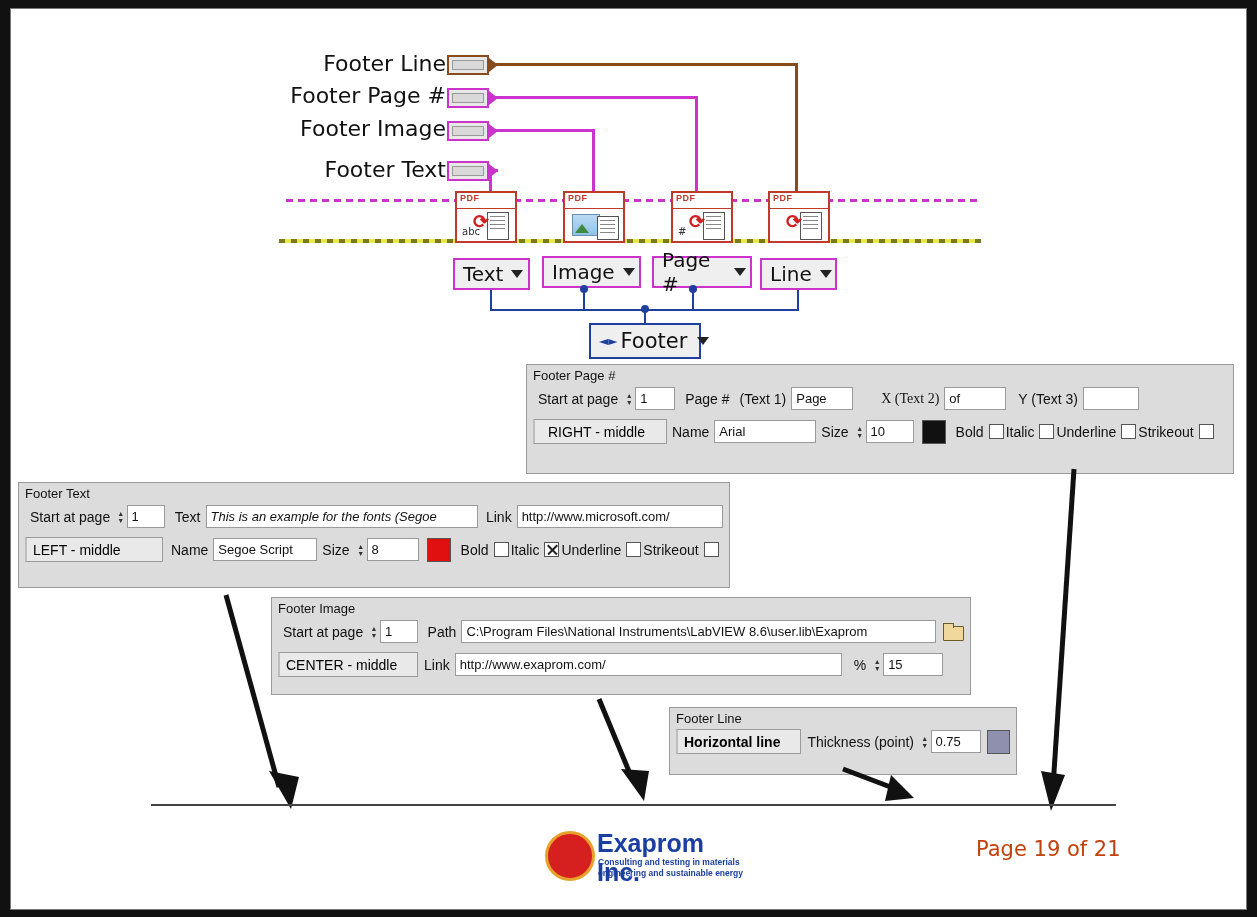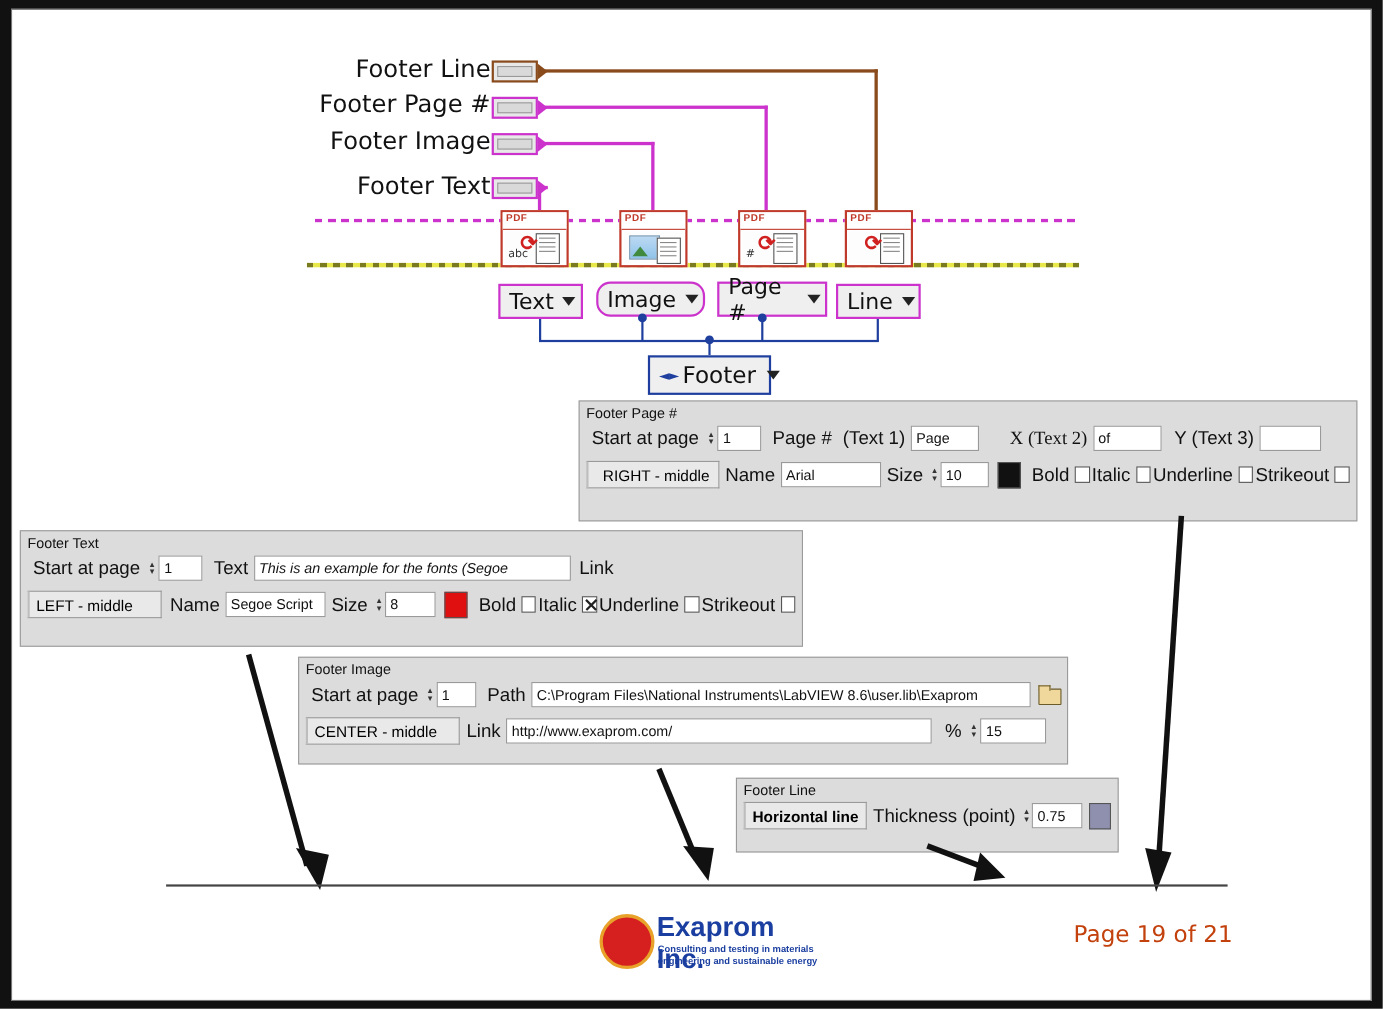--- a/index.html
+++ b/index.html
@@ -154,21 +154,21 @@
     font-size:13px; color:#111;
     padding:3px 6px 2px 6px;
     font-family:"Liberation Sans", sans-serif;
   }
   .row {
     display:flex; align-items:center;
     margin:0 6px 6px 6px;
     height:27px;
   }
   .lbl {
-    font-size:17px; color:#111; padding:0 5px;
+    font-size:14px; color:#111; padding:0 5px;
     white-space:nowrap;
   }
   .fld {
     background:#ffffff;
     border:1px solid #9a9a9a;
     height:23px;
     font-size:13px;
     color:#111;
     display:flex; align-items:center;
     padding:0 4px;
@@ -331,21 +331,21 @@
       <div class="body">
         <div class="sheet"></div>
         <div class="arrows">⟳</div>
       </div>
     </div>
 
     <div class="ring" style="left:442px; top:249px; width:77px;">
       <span>Text</span>
       <span class="caret"></span>
     </div>
-    <div class="ring" style="left:531px; top:247px; width:99px;border-radius:13px;">
+    <div class="ring" style="left:531px; top:247px; width:99px;">
       <span>Image</span>
       <span class="caret"></span>
     </div>
     <div class="ring" style="left:641px; top:247px; width:100px;">
       <span>Page #</span>
       <span class="caret"></span>
     </div>
     <div class="ring" style="left:749px; top:249px; width:77px;">
       <span>Line</span>
       <span class="caret"></span>
@@ -402,20 +402,21 @@
 
     <div class="panel" style="left:7px; top:473px; width:712px; height:106px;">
       <div class="title">Footer Text</div>
       <div class="row">
         <span class="lbl">Start at page</span>
         <span class="spin">▲<br>▼</span>
         <span class="fld" style="width:40px;">1</span>
         <span class="lbl" style="padding-left:10px;">Text</span>
         <span class="fld" style="width:288px;font-style:italic;">This is an example for the fonts (Segoe</span>
         <span class="lbl" style="padding-left:8px;">Link</span>
+        <span class="fld" style="width:218px;">http://www.microsoft.com/</span>
       </div>
       <div class="row">
         <span class="combo" style="width:138px;">LEFT - middle</span>
         <span class="lbl" style="padding-left:8px;">Name</span>
         <span class="fld" style="width:104px;">Segoe Script</span>
         <span class="lbl">Size</span>
         <span class="spin">▲<br>▼</span>
         <span class="fld" style="width:52px;">8</span>
         <span class="swatch" style="margin-left:8px; background:#e01010;"></span>
         <span class="lbl" style="padding-left:10px;">Bold</span>

